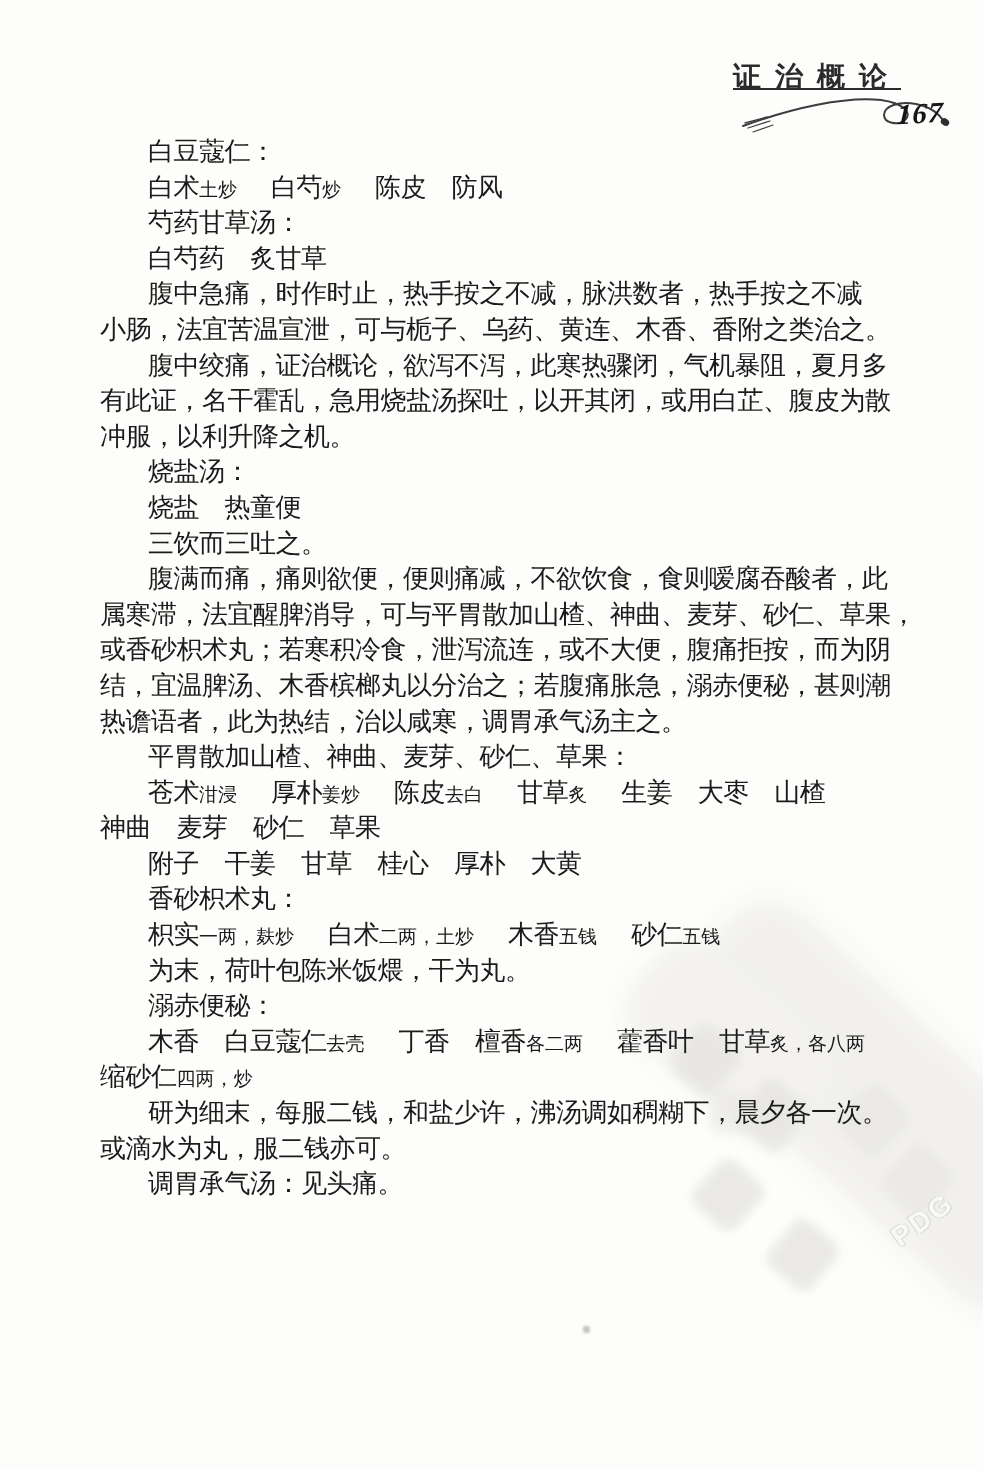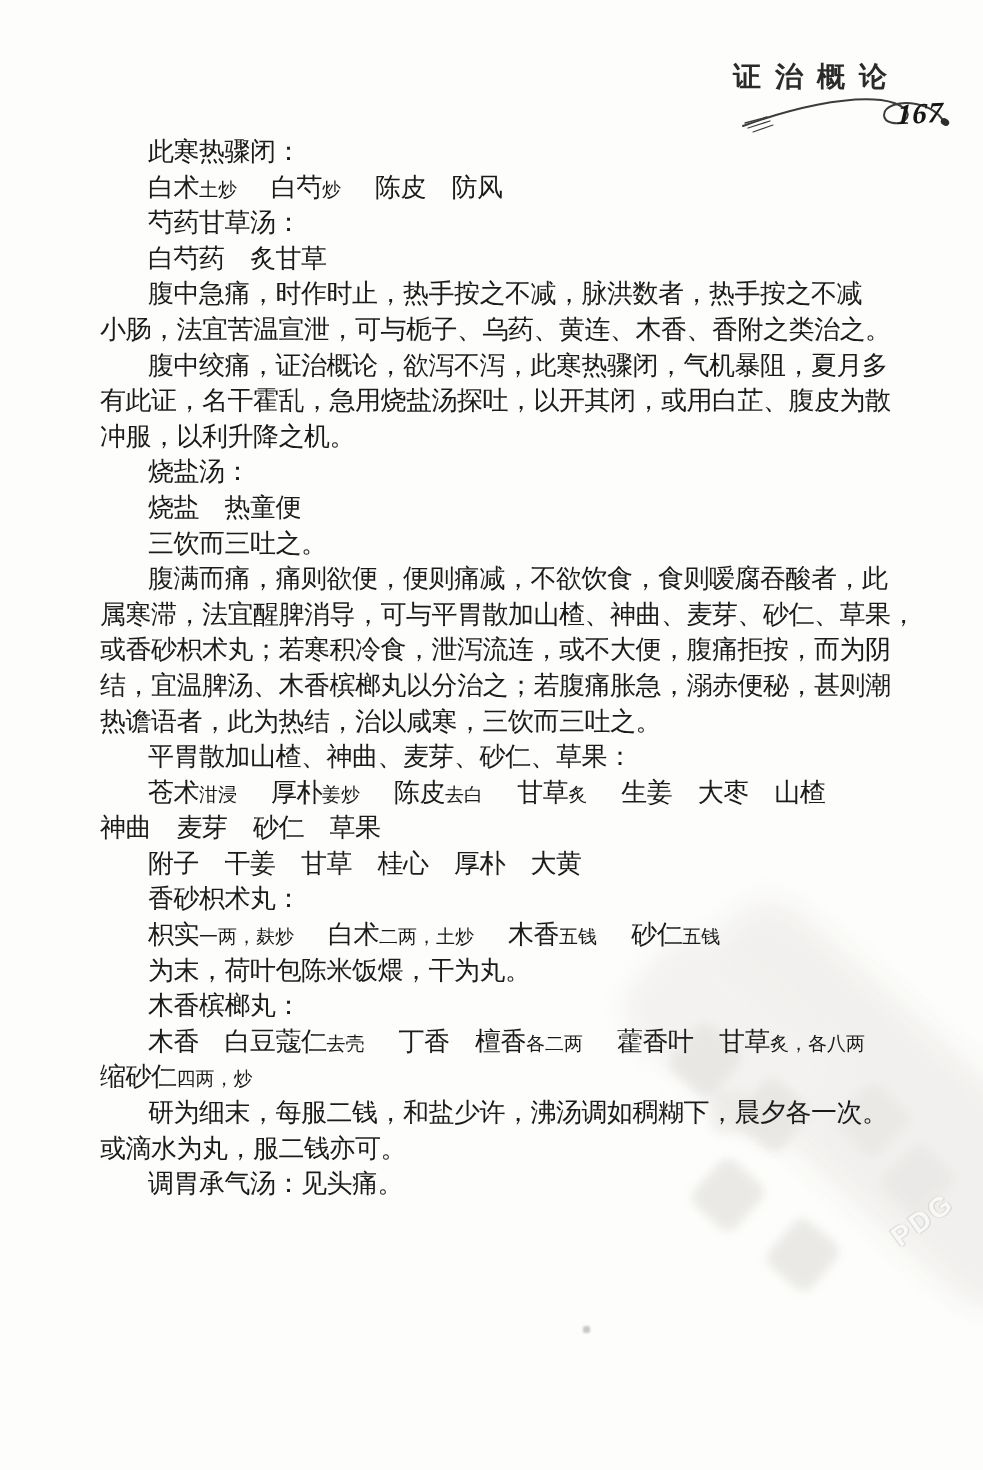--- a/index.html
+++ b/index.html
@@ -6,21 +6,21 @@
   body{
     width:983px;height:1470px;position:relative;overflow:hidden;
     background:#fdfdfb;
     font-family:"Liberation Serif","DejaVu Serif",serif;
     color:#1b1b1b;
   }
   
   .book-title{
     position:absolute;top:58px;left:733px;
     font-size:28px;font-weight:bold;letter-spacing:14px;
-    color:#2b2b2b;white-space:nowrap;
+    color:#2b2b2b;white-space:nowrap;text-decoration:underline;
   }
   .flourish{position:absolute;top:86px;left:740px;}
   .page-number{
     position:absolute;top:97px;left:897px;
     font-size:29px;font-weight:bold;font-style:italic;
     transform:skewX(-6deg) rotate(-3deg);
     color:#161616;letter-spacing:1px;
   }
   
   .text-block{
@@ -89,45 +89,45 @@
       <path d="M8,42 L30,35" stroke-width="1.3"></path>
       <path d="M13,46 L33,39" stroke-width="1.1"></path>
       <path d="M3,40 C 52,22 106,10 141,14 C 163,17 173,27 165,34 C 158,40 144,37 144,29 C 144,20 159,15 176,18 C 191,21 200,29 204,36" stroke-width="2"></path>
     </g>
     <ellipse cx="205" cy="36" rx="4.5" ry="3.5" fill="#2e2e2e" transform="rotate(35 205 36)"></ellipse>
   </svg>
 </div>
 <div class="page-number">167</div>
 
 <div class="text-block">
-    <div class="line indent"><span class="seg-normal">此寒热骤闭：</span></div>
+    <div class="line indent"><span class="seg-normal">白豆蔻仁：</span></div>
     <div class="line indent"><span class="seg-normal">白术</span><span class="seg-small">土炒</span><span class="seg-normal">　白芍</span><span class="seg-small">炒</span><span class="seg-normal">　陈皮　防风</span></div>
     <div class="line indent"><span class="seg-normal">芍药甘草汤：</span></div>
     <div class="line indent"><span class="seg-normal">白芍药　炙甘草</span></div>
     <div class="line indent"><span class="seg-normal">腹中急痛，时作时止，热手按之不减，脉洪数者，热手按之不减</span></div>
     <div class="line"><span class="seg-normal">小肠，法宜苦温宣泄，可与栀子、乌药、黄连、木香、香附之类治之。</span></div>
     <div class="line indent"><span class="seg-normal">腹中绞痛，证治概论，欲泻不泻，此寒热骤闭，气机暴阻，夏月多</span></div>
     <div class="line"><span class="seg-normal">有此证，名干霍乱，急用烧盐汤探吐，以开其闭，或用白芷、腹皮为散</span></div>
     <div class="line"><span class="seg-normal">冲服，以利升降之机。</span></div>
     <div class="line indent"><span class="seg-normal">烧盐汤：</span></div>
     <div class="line indent"><span class="seg-normal">烧盐　热童便</span></div>
     <div class="line indent"><span class="seg-normal">三饮而三吐之。</span></div>
     <div class="line indent"><span class="seg-normal">腹满而痛，痛则欲便，便则痛减，不欲饮食，食则嗳腐吞酸者，此</span></div>
     <div class="line"><span class="seg-normal">属寒滞，法宜醒脾消导，可与平胃散加山楂、神曲、麦芽、砂仁、草果，</span></div>
     <div class="line"><span class="seg-normal">或香砂枳术丸；若寒积冷食，泄泻流连，或不大便，腹痛拒按，而为阴</span></div>
     <div class="line"><span class="seg-normal">结，宜温脾汤、木香槟榔丸以分治之；若腹痛胀急，溺赤便秘，甚则潮</span></div>
-    <div class="line"><span class="seg-normal">热谵语者，此为热结，治以咸寒，三饮而三吐之。</span></div>
+    <div class="line"><span class="seg-normal">热谵语者，此为热结，治以咸寒，调胃承气汤主之。</span></div>
     <div class="line indent"><span class="seg-normal">平胃散加山楂、神曲、麦芽、砂仁、草果：</span></div>
     <div class="line indent"><span class="seg-normal">苍术</span><span class="seg-small">泔浸</span><span class="seg-normal">　厚朴</span><span class="seg-small">姜炒</span><span class="seg-normal">　陈皮</span><span class="seg-small">去白</span><span class="seg-normal">　甘草</span><span class="seg-small">炙</span><span class="seg-normal">　生姜　大枣　山楂</span></div>
     <div class="line"><span class="seg-normal">神曲　麦芽　砂仁　草果</span></div>
     <div class="line indent"><span class="seg-normal">附子　干姜　甘草　桂心　厚朴　大黄</span></div>
     <div class="line indent"><span class="seg-normal">香砂枳术丸：</span></div>
     <div class="line indent"><span class="seg-normal">枳实</span><span class="seg-small">一两，麸炒</span><span class="seg-normal">　白术</span><span class="seg-small">二两，土炒</span><span class="seg-normal">　木香</span><span class="seg-small">五钱</span><span class="seg-normal">　砂仁</span><span class="seg-small">五钱</span></div>
     <div class="line indent"><span class="seg-normal">为末，荷叶包陈米饭煨，干为丸。</span></div>
-    <div class="line indent"><span class="seg-normal">木香槟榔丸：</span></div>
+    <div class="line indent"><span class="seg-normal">溺赤便秘：</span></div>
     <div class="line indent"><span class="seg-normal">木香　白豆蔻仁</span><span class="seg-small">去壳</span><span class="seg-normal">　丁香　檀香</span><span class="seg-small">各二两</span><span class="seg-normal">　藿香叶　甘草</span><span class="seg-small">炙，各八两</span></div>
     <div class="line"><span class="seg-normal">缩砂仁</span><span class="seg-small">四两，炒</span></div>
     <div class="line indent"><span class="seg-normal">研为细末，每服二钱，和盐少许，沸汤调如稠糊下，晨夕各一次。</span></div>
     <div class="line"><span class="seg-normal">或滴水为丸，服二钱亦可。</span></div>
     <div class="line indent"><span class="seg-normal">调胃承气汤：见头痛。</span></div>
   </div>
 
 <div class="scan-speck"></div>
 
 </body></html>

